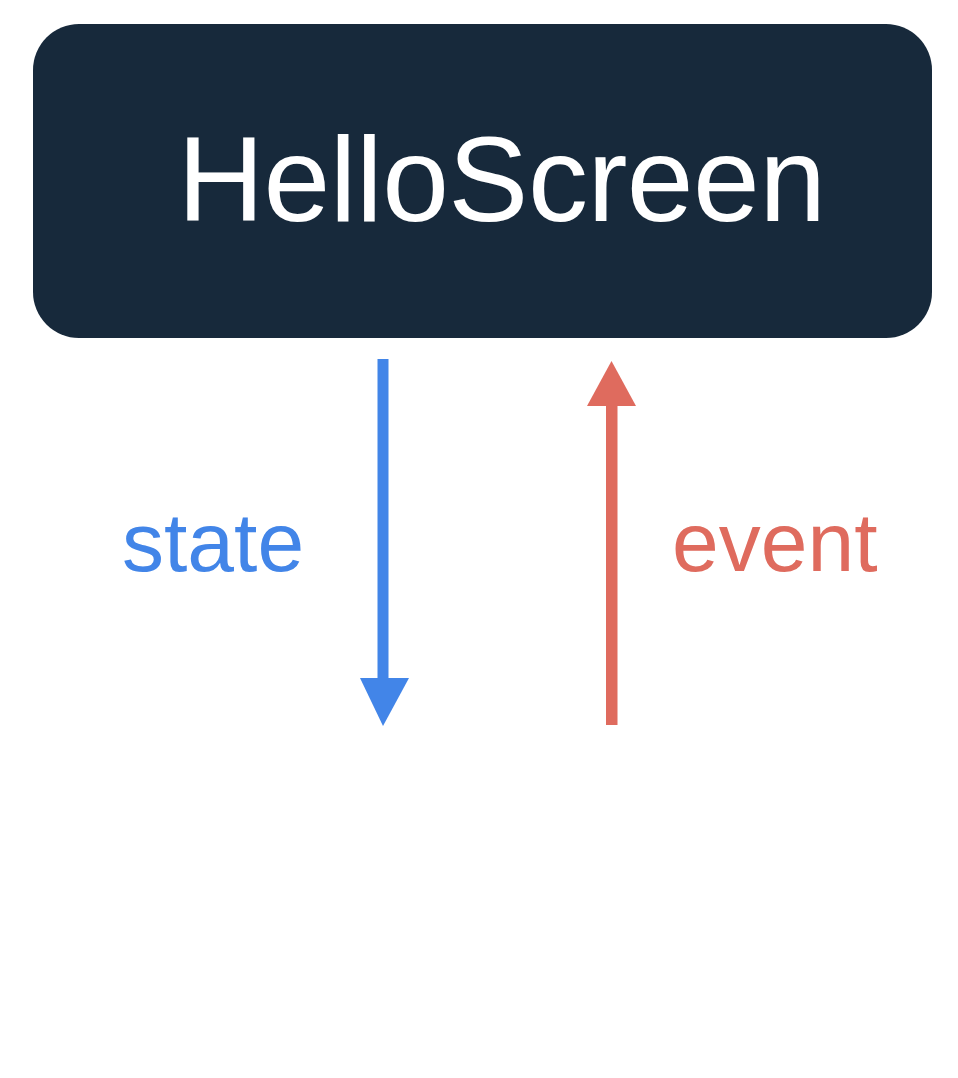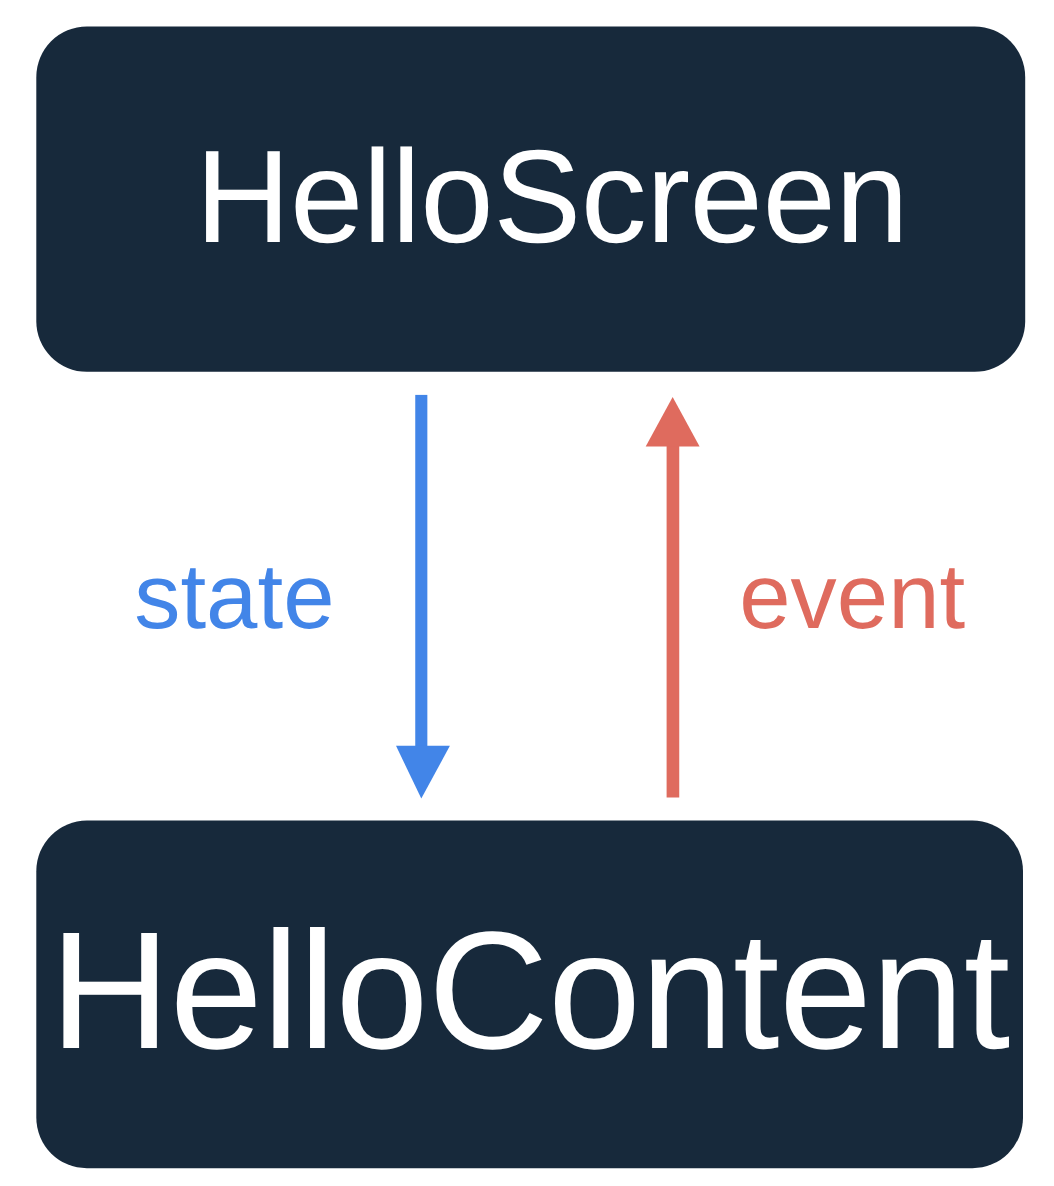--- a/index.html
+++ b/index.html
@@ -113,17 +113,14 @@
     <g>
       <rect x="606" y="404" width="11.5" height="321" fill="#DF6B5E"></rect>
       <polygon points="611.5,361 636,406 587,406" fill="#DF6B5E"></polygon>
     </g>
   </svg>
 
   <span class="edge-label" id="label-state">state</span>
 
   <span class="edge-label" id="label-event">event</span>
 
-  <div class="node" id="node-content">
-    <span class="node-label">HelloContent</span>
-  </div>
 
 </div>
 
 </body></html>

